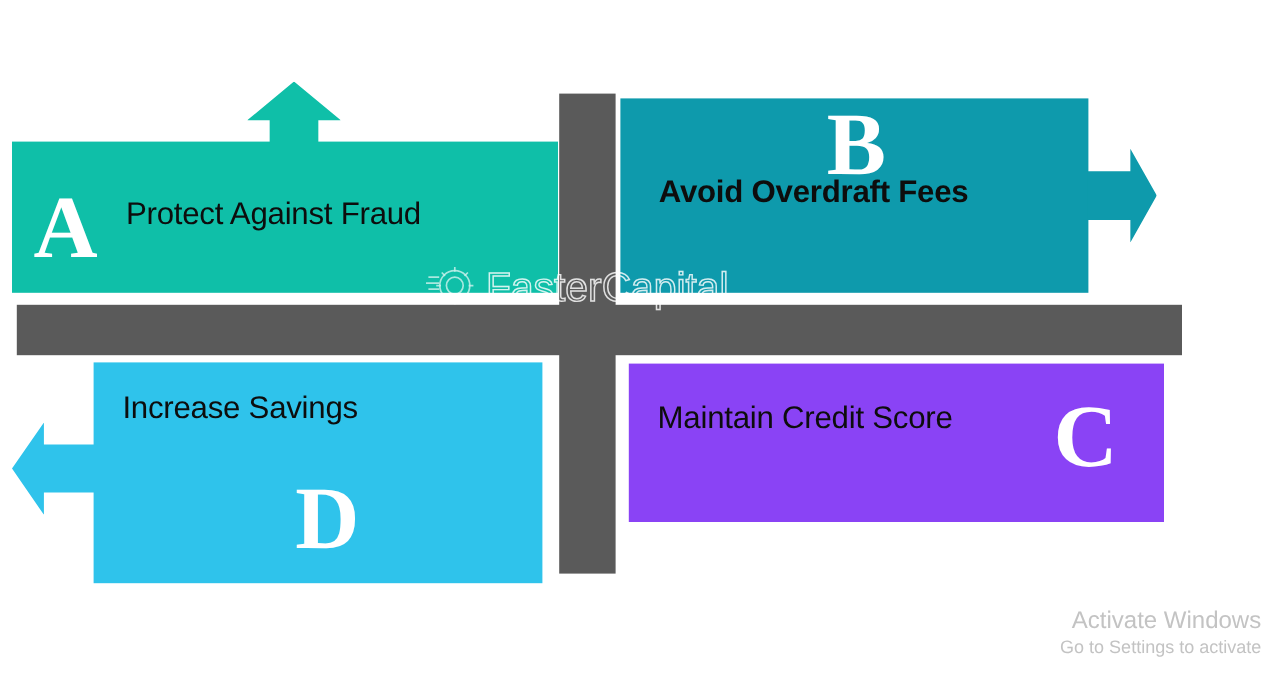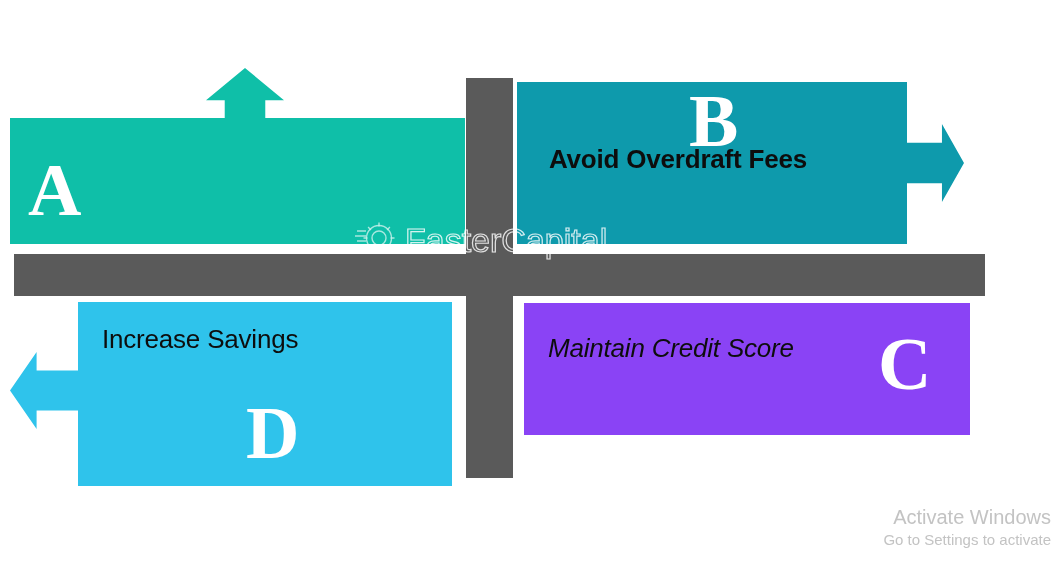--- a/index.html
+++ b/index.html
@@ -90,21 +90,21 @@
     height: 78px;
     background: #0e9aac;
     clip-path: polygon(0% 24%, 62% 24%, 62% 0%, 100% 50%, 62% 100%, 62% 76%, 0% 76%);
   }
   #quad-b .quad-label { left: 32px; top: 62px; font-weight: bold; }
   #quad-b .quad-letter { left: 172px; top: 2px; }
 
   
   #quad-c { left: 524px; top: 303px; width: 446px; height: 132px; }
   #quad-c .quad-body { background: #8a43f5; }
-  #quad-c .quad-label { left: 24px; top: 30px; font-style: italic; }
+  #quad-c .quad-label { left: 24px; top: 30px; }
   #quad-c .quad-letter { left: 354px; top: 24px; }
 
   
   #quad-d { left: 78px; top: 302px; width: 374px; height: 184px; }
   #quad-d .quad-body { background: #2fc3eb; }
   #quad-d .arrow {
     position: absolute;
     left: -68px;
     top: 50px;
     width: 70px;
@@ -165,20 +165,21 @@
 
 <div id="canvas">
 
   <div class="divider-v"></div>
   <div class="divider-h"></div>
 
   <div class="quad" id="quad-a">
     <div class="quad-body"></div>
     <div class="arrow"></div>
     <div class="quad-letter">A</div>
+    <div class="quad-label">Protect Against Fraud</div>
   </div>
 
   <div class="quad" id="quad-b">
     <div class="quad-body"></div>
     <div class="arrow"></div>
     <div class="quad-letter">B</div>
     <div class="quad-label">Avoid Overdraft Fees</div>
   </div>
 
   <div class="quad" id="quad-c">

